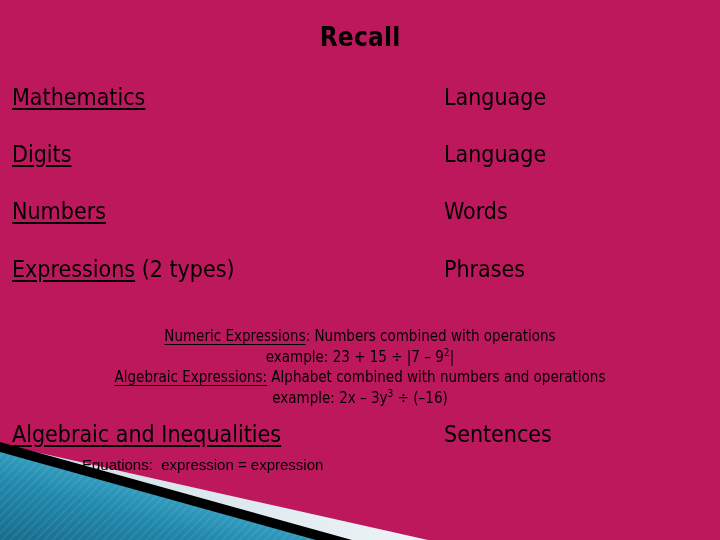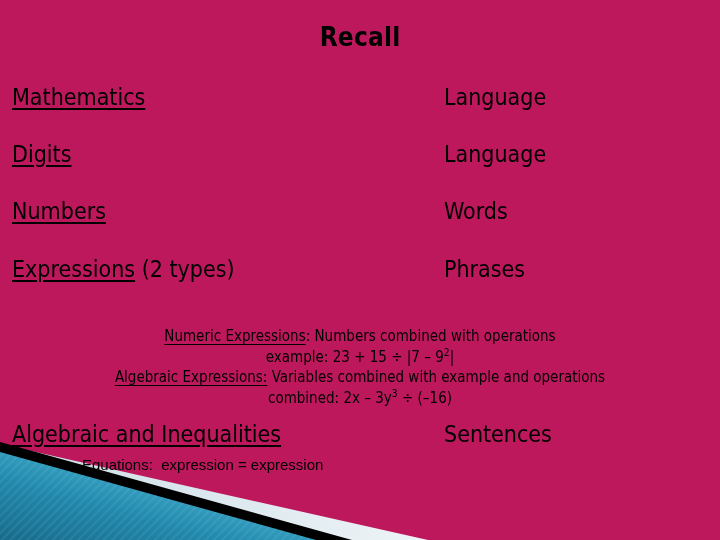--- a/index.html
+++ b/index.html
@@ -164,22 +164,22 @@
   </div>
 
   <div class="row row-4">
     <div class="col-left"><span class="u">Expressions</span><span class="suffix"> (2 types)</span></div>
     <div class="col-right">Phrases</div>
   </div>
 
   <div class="detail">
     <span class="wrapline"><span class="u">Numeric Expressions</span><span>: Numbers combined with operations</span></span>
     <span class="line"><span>example: 23 + 15 ÷ |7 – 9</span><sup>2</sup><span>|</span></span>
-    <span class="wrapline"><span class="u">Algebraic Expressions:</span><span> Variables combined with example and operations</span></span>
-    <span class="line"><span>combined: 2x – 3y</span><sup>3</sup><span> ÷ (–16)</span></span>
+    <span class="wrapline"><span class="u">Algebraic Expressions:</span><span> Alphabet combined with numbers and operations</span></span>
+    <span class="line"><span>example: 2x – 3y</span><sup>3</sup><span> ÷ (–16)</span></span>
   </div>
 
   <div class="row row-5">
     <div class="col-left"><span class="u">Algebraic and Inequalities</span><span class="suffix"></span></div>
     <div class="col-right">Sentences</div>
   </div>
 
   <div class="subline">Equations:  expression = expression</div>
 
 </div>

